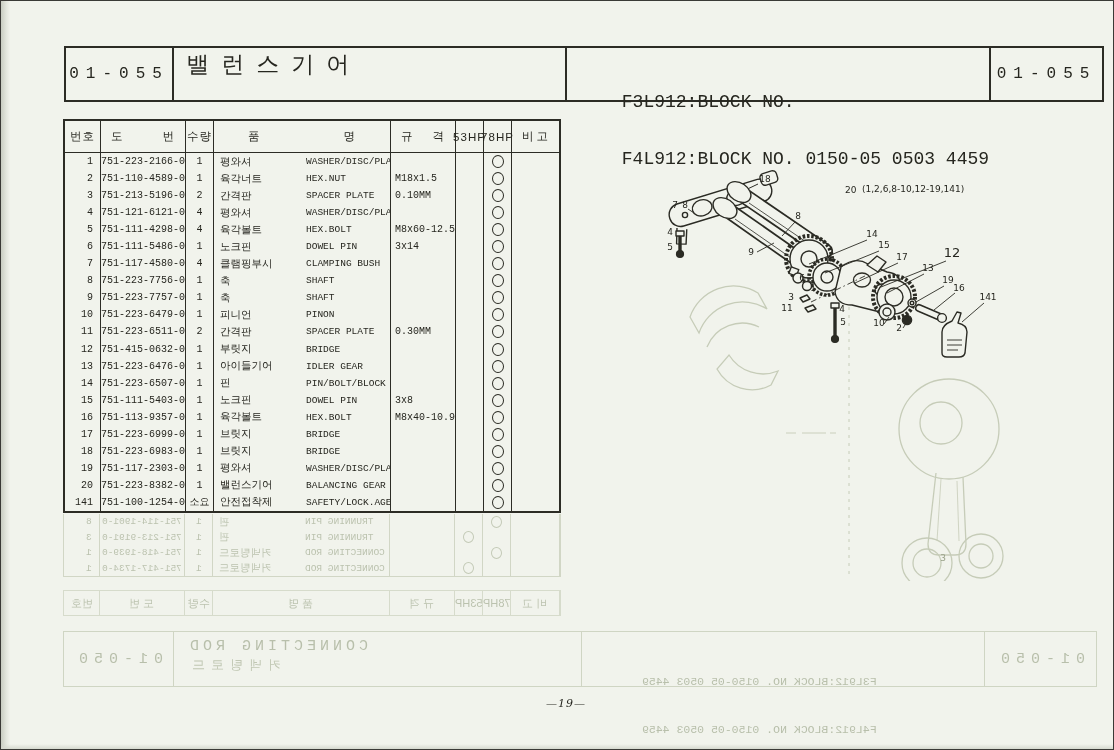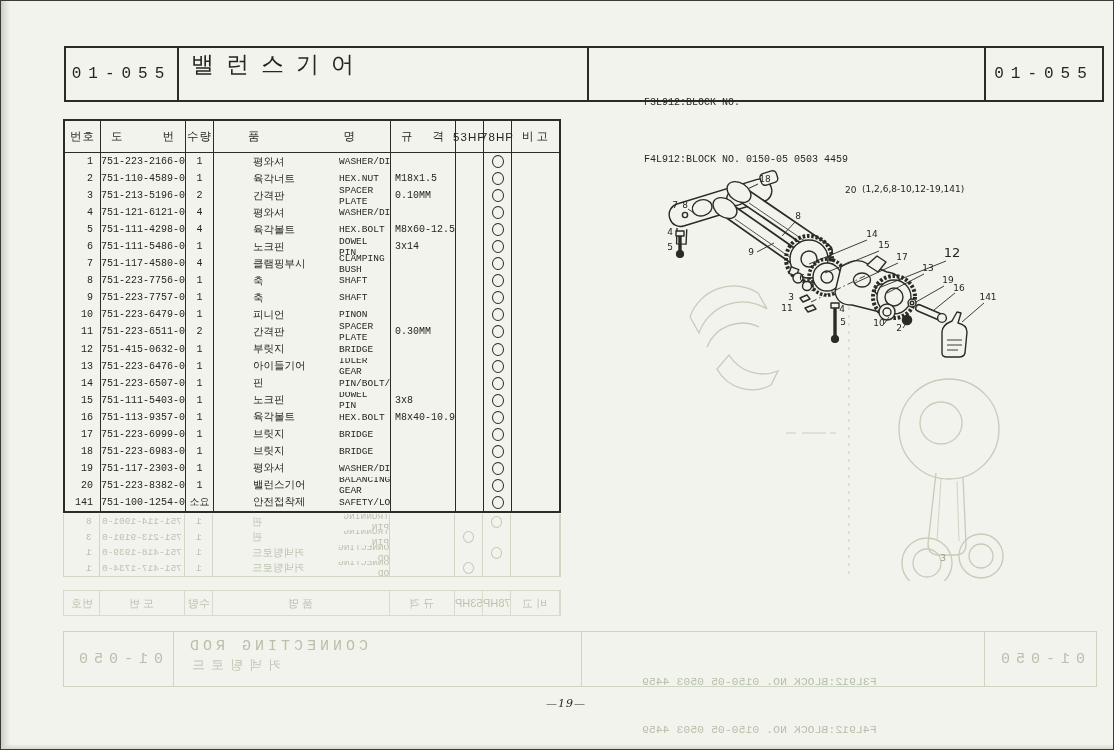--- a/index.html
+++ b/index.html
@@ -19,39 +19,39 @@
     display:flex;border:2px solid #2c2c25;box-sizing:border-box;background:#f1f3ec;margin-left:8px;}
   .hsec{box-sizing:border-box;height:100%;}
   .code-box{width:113px;display:flex;align-items:center;justify-content:center;
     font-family:"Liberation Mono",monospace;font-size:16px;letter-spacing:7px;
     border-right:2px solid #2c2c25;}
   .code-box.right{border-right:none;border-left:2px solid #2c2c25;width:118px;}
   .title-sec{width:410px;padding:3px 0 0 12px;border-right:2px solid #2c2c25;}
   .title-kr{font-size:23px;letter-spacing:12px;line-height:26px;}
   .title-en{font-family:"Liberation Mono",monospace;font-size:16px;letter-spacing:3px;line-height:20px;}
   .block-sec{flex:1;padding:7px 0 0 55px;font-family:"Liberation Mono",monospace;
-    font-size:10px;line-height:19px;white-space:pre;}
+    font-size:18px;line-height:19px;white-space:pre;}
 
   
   .ptable{position:absolute;left:62px;top:118px;width:498px;
     border:2px solid #2c2c25;box-sizing:border-box;background:transparent;}
   .tgrid{display:grid;grid-template-columns:36px 85px 28px 177px 65px 28px 28px 1fr;}
   .thead .tcell{height:32px;border-bottom:1.5px solid #2c2c25;
     display:flex;align-items:center;justify-content:center;
     font-size:11.5px;letter-spacing:1px;}
   .tcell{border-right:1px solid #2c2c25;box-sizing:border-box;min-width:0;}
   .tcell:nth-child(8n){border-right:none;}
   .th-spread{justify-content:space-between !important;padding:0 10px;}
   .th-spread.wide{padding:0 34px;}
   .tbody .tcell{height:17.05px;display:flex;align-items:center;
     font-size:10px;overflow:hidden;}
   .c-no{justify-content:flex-end;padding-right:7px;font-family:"Liberation Mono",monospace;}
   .c-pno{justify-content:center;font-family:"Liberation Mono",monospace;font-size:10px;letter-spacing:0;}
   .c-qty{justify-content:center;font-family:"Liberation Mono",monospace;}
-  .c-name{padding-left:6px;margin-left:33px;}
+  .c-name{padding-left:6px;}
   .c-name .kr{width:86px;flex:none;font-size:10.5px;}
   .c-name .en{font-family:"Liberation Mono",monospace;font-size:9.5px;}
   .c-spec{padding-left:4px;font-family:"Liberation Mono",monospace;font-size:9.5px;text-align:center;}
   .c-hp{justify-content:center;}
   .ring{width:10px;height:11px;border:1.2px solid #2c2c25;border-radius:50%;display:inline-block;}
 
   
   .diagram{position:absolute;left:640px;top:160px;width:460px;height:420px;}
   .diagram svg{width:100%;height:100%;}
   .callout{font-family:"DejaVu Sans",sans-serif;font-size:9px;fill:#26261f;}

